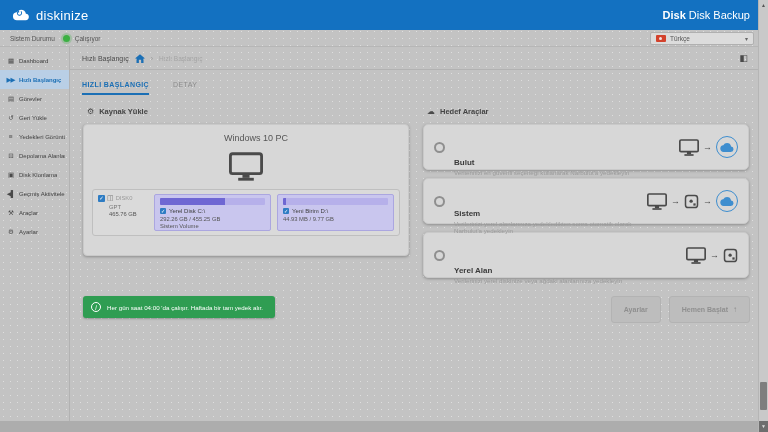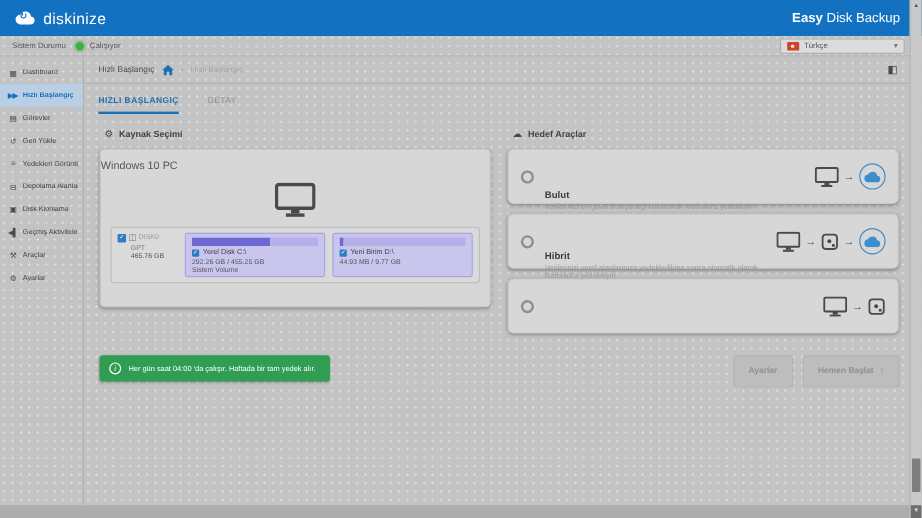--- a/index.html
+++ b/index.html
@@ -62,21 +62,21 @@
   .col { width:326px; }
   .sec-head { display:flex; align-items:center; gap:5px; margin:2px 0 8px 4px; }
   .sec-head .g { font-size:8px; color:#4a4a4a; }
   .sec-head .t { font-size:7.5px; color:#444; font-weight:bold; }
 
   .card { background:#d7d7d7; border:1px solid #c9c9c9; border-radius:4px;
           box-shadow:0 1px 3px rgba(0,0,0,.28); }
 
   
   .source-card { position:relative; height:132px; padding-top:8px; }
-  .pc-name { text-align:left; font-size:9px; color:#555; }
+  .pc-name { text-align:center; font-size:9px; color:#555;padding-left:20px; }
   .monitor-big { display:flex; justify-content:center; margin-top:9px; color:#4a4a4a; }
   .monitor-big svg { width:34px; height:29px; }
   .disk-panel { position:absolute; left:8px; right:8px; top:64px; height:47px;
                 background:#dadada; border:1px solid #bfbfbf; border-radius:3px;
                 display:flex; gap:6px; padding:4px 5px; }
   .disk-info { width:50px; flex:none; }
   .disk-info .r1 { display:flex; align-items:center; gap:2px; }
   .hdd-glyph { font-size:7px; color:#777; }
   .disk-name { font-size:5.8px; color:#9a9a9a; }
   .disk-sub { font-size:5.8px; color:#777; margin:2px 0 0 11px; }
@@ -136,21 +136,21 @@
     <div class="logo">
       <span class="logo-cloud">
         <svg viewBox="0 0 24 24" fill="currentColor">
             <path d="M19.35 10.04A7.49 7.49 0 0 0 12 4a7.49 7.49 0 0 0-6.64 4.04A5.994 5.994 0 0 0 6 20h13a5 5 0 0 0 .35-9.96z"></path>
           </svg>
         <span class="swirl">↻</span>
       </span>
       <span class="logo-text">diskinize</span>
     </div>
     <div class="product">
-      <b>Easy</b><span> Disk Backup</span>
+      <b>Disk</b><span> Disk Backup</span>
     </div>
   </div>
 
   <div class="statusbar">
     <span class="lbl">Sistem Durumu</span>
     <span class="status-dot"></span>
     <span class="val">Çalışıyor</span>
     <div class="lang-select">
       <span class="flag"></span>
       <span class="txt">Türkçe</span>
@@ -218,21 +218,21 @@
     <div class="tabs">
       <span class="tab active">HIZLI BAŞLANGIÇ</span>
       <span class="tab inactive">DETAY</span>
     </div>
 
     <div class="columns">
 
       <div class="col">
         <div class="sec-head">
           <span class="g">⚙</span>
-          <span class="t">Kaynak Seçimi</span>
+          <span class="t">Kaynak Yükle</span>
         </div>
         <div class="card source-card">
           <div class="pc-name">Windows 10 PC</div>
           <div class="monitor-big">
             <svg viewBox="0 0 24 20">
                 <rect x="1" y="1" width="22" height="14" rx="1.5" fill="none" stroke="currentColor" stroke-width="2"></rect>
                 <rect x="9.5" y="15" width="5" height="3" fill="currentColor"></rect>
                 <rect x="6.5" y="18" width="11" height="2" fill="currentColor"></rect>
               </svg>
           </div>
@@ -297,21 +297,21 @@
                 <svg viewBox="0 0 24 18" fill="currentColor">
                   <path d="M19.35 8.04A7.49 7.49 0 0 0 12 2a7.49 7.49 0 0 0-6.64 4.04A5.994 5.994 0 0 0 6 18h13a5 5 0 0 0 .35-9.96z"></path>
                 </svg>
               </span>
           </div>
         </div>
 
         <div class="card opt">
           <span class="radio"></span>
           <div class="opt-txt">
-            <div class="opt-title">Hibrit</div>
+            <div class="opt-title">Sistem</div>
             <div class="opt-desc">Verilerinizi yerel alanlarınıza yedekledikten sonra otomatik olarak Narbulut'a yedekleyin</div>
           </div>
           <div class="flow">
             <span class="mon">
                 <svg viewBox="0 0 24 20">
                   <rect x="1" y="1" width="22" height="14" rx="1.5" fill="none" stroke="currentColor" stroke-width="2"></rect>
                   <rect x="9.5" y="15" width="5" height="3" fill="currentColor"></rect>
                   <rect x="6.5" y="18" width="11" height="2" fill="currentColor"></rect>
                 </svg>
               </span>
@@ -327,20 +327,24 @@
             <span class="cloud-circle">
                 <svg viewBox="0 0 24 18" fill="currentColor">
                   <path d="M19.35 8.04A7.49 7.49 0 0 0 12 2a7.49 7.49 0 0 0-6.64 4.04A5.994 5.994 0 0 0 6 18h13a5 5 0 0 0 .35-9.96z"></path>
                 </svg>
               </span>
           </div>
         </div>
 
         <div class="card opt">
           <span class="radio"></span>
+          <div class="opt-txt">
+            <div class="opt-title">Yerel Alan</div>
+            <div class="opt-desc">Verilerinizi yerel diskinize veya ağdaki alanlarınıza yedekleyin</div>
+          </div>
           <div class="flow">
             <span class="mon">
                 <svg viewBox="0 0 24 20">
                   <rect x="1" y="1" width="22" height="14" rx="1.5" fill="none" stroke="currentColor" stroke-width="2"></rect>
                   <rect x="9.5" y="15" width="5" height="3" fill="currentColor"></rect>
                   <rect x="6.5" y="18" width="11" height="2" fill="currentColor"></rect>
                 </svg>
               </span>
             <span class="arrow">→</span>
             <span class="hdd">

